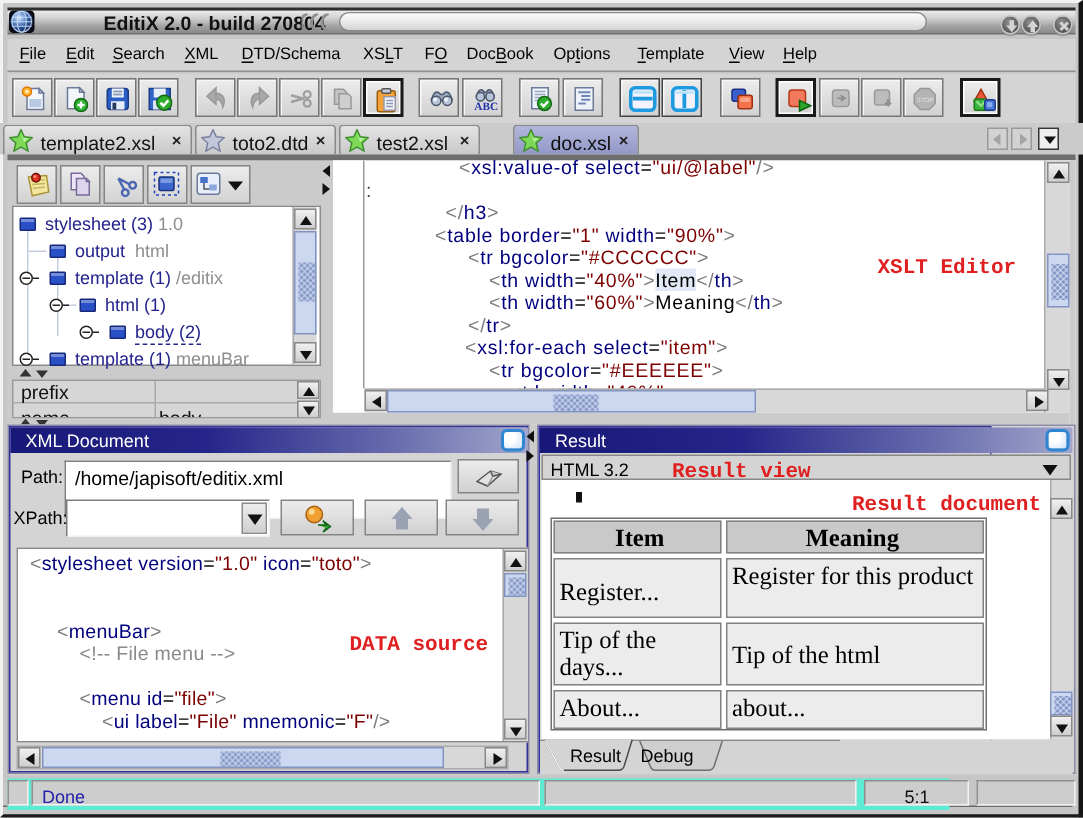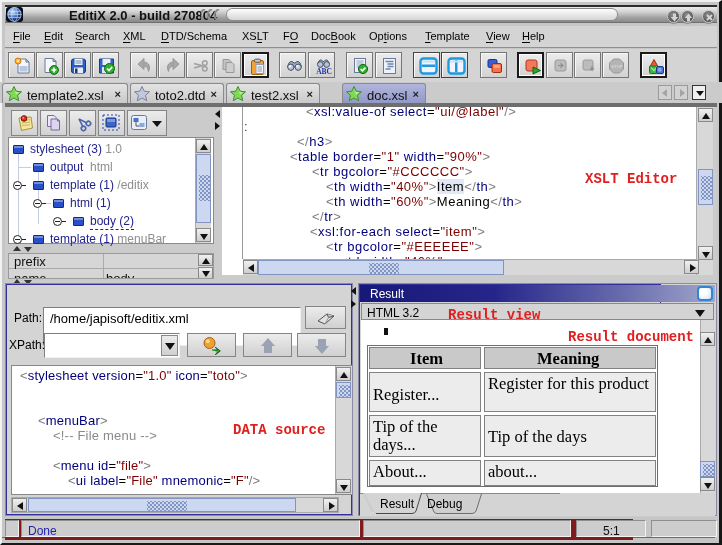--- a/index.html
+++ b/index.html
@@ -494,20 +494,24 @@
     <div class="sbbtn" style="left:462px;top:153px">
         <span class="tri" style="left:5px;top:3px;border:4px solid transparent;border-left:6px solid #111;border-right:none"></span>
       </div>
   </div>
 </div>
 
 <div id="bottom" style="position:absolute;left:5px;top:283px;width:712px;height:234px;background:#cbcbcb;">
 
   <div class="abs" style="left:0px;top:0px;width:348px;height:233px;border:1px solid #8a8aa8;background:#d4d4d4">
     <div class="abs" style="left:0;top:0;width:346px;height:231px;border:1px solid #32329a">
+    <div class="iframe-t" style="left:0px;top:0px;width:345px">
+          <span style="position:absolute;left:10px;top:2px">XML Document</span>
+          <div class="maxbtn" style="right:2px"></div>
+        </div>
     <div class="abs" style="left:7px;top:26px;font-size:12px;color:#000">Path:</div>
     <div class="field abs" style="left:36px;top:22px;width:258px;height:39px">
           <span style="position:absolute;left:6px;top:3px;font-size:13px;color:#000">/home/japisoft/editix.xml</span>
         </div>
     <div class="gbtn" style="left:298px;top:21px;width:41px;height:23px">
           <svg width="22" height="16" viewBox="0 0 22 16" style="position:absolute;left:9px;top:4px">
             <path d="M3 10 L12 3 L19 5 L10 13 Z" fill="#e2e2e2" stroke="#555"></path>
             <path d="M12 3 L13.5 6.5 L19 5" fill="#c8c8c8" stroke="#555"></path>
             <path d="M13.5 6.5 L10 13" fill="none" stroke="#999"></path>
           </svg>
@@ -597,21 +601,21 @@
         <div class="abs" style="left:1px;top:26px;width:112px;height:40px;background:#ececec;border:1px solid #828282">
               <span style="position:absolute;left:3px;top:12px">Register...</span>
             </div>
         <div class="abs" style="left:116px;top:26px;width:172px;height:40px;background:#ececec;border:1px solid #828282">
               <span style="position:absolute;left:3px;top:1px">Register for this product</span>
             </div>
         <div class="abs" style="left:1px;top:69px;width:112px;height:42px;background:#ececec;border:1px solid #828282">
               <span style="position:absolute;left:3px;top:2px;line-height:18px">Tip of the<br>days...</span>
             </div>
         <div class="abs" style="left:116px;top:69px;width:172px;height:42px;background:#ececec;border:1px solid #828282">
-              <span style="position:absolute;left:3px;top:11px">Tip of the days</span>
+              <span style="position:absolute;left:3px;top:11px">Tip of the html</span>
             </div>
         <div class="abs" style="left:1px;top:114px;width:112px;height:26px;background:#ececec;border:1px solid #828282">
               <span style="position:absolute;left:3px;top:1px">About...</span>
             </div>
         <div class="abs" style="left:116px;top:114px;width:172px;height:26px;background:#ececec;border:1px solid #828282">
               <span style="position:absolute;left:3px;top:1px">about...</span>
             </div>
       </div>
     </div>
 
@@ -633,21 +637,21 @@
         <path d="M3.5 0 L13 19 Q14 20.5 16 20.5" fill="none" stroke="#f4f4f4"></path>
         <path d="M66.5 1 L74 19 Q75 20.5 77 20.5 L112 20.5 Q115 20.5 116 18 L121.5 1" fill="#cfcfcf" stroke="#6e6e6e"></path>
       </svg>
       <span style="position:absolute;left:20px;top:4px;font-size:12px">Result</span>
       <span style="position:absolute;left:67px;top:4px;font-size:12px">Debug</span>
     </div>
     </div>
   </div>
 </div>
 
-<div id="statusbar" style="position:absolute;left:5px;top:519px;width:628px;height:21px;background:#7f1d1d">
+<div id="statusbar" style="position:absolute;left:5px;top:519px;width:628px;height:21px;background:#5eead4">
   <div class="scell" style="left:0px;width:14px"></div>
   <div class="scell" style="left:16px;width:339px">
       <span style="position:absolute;left:6px;top:3px;font-size:12px;color:#2222aa">Done</span>
     </div>
   <div class="scell" style="left:358px;width:208px"></div>
   <div class="scell" style="left:571px;width:70px">
       <span style="position:absolute;left:26px;top:3px;font-size:12px;color:#111">5:1</span>
     </div>
   <div class="scell" style="left:646px;width:66px"></div>
 </div>

